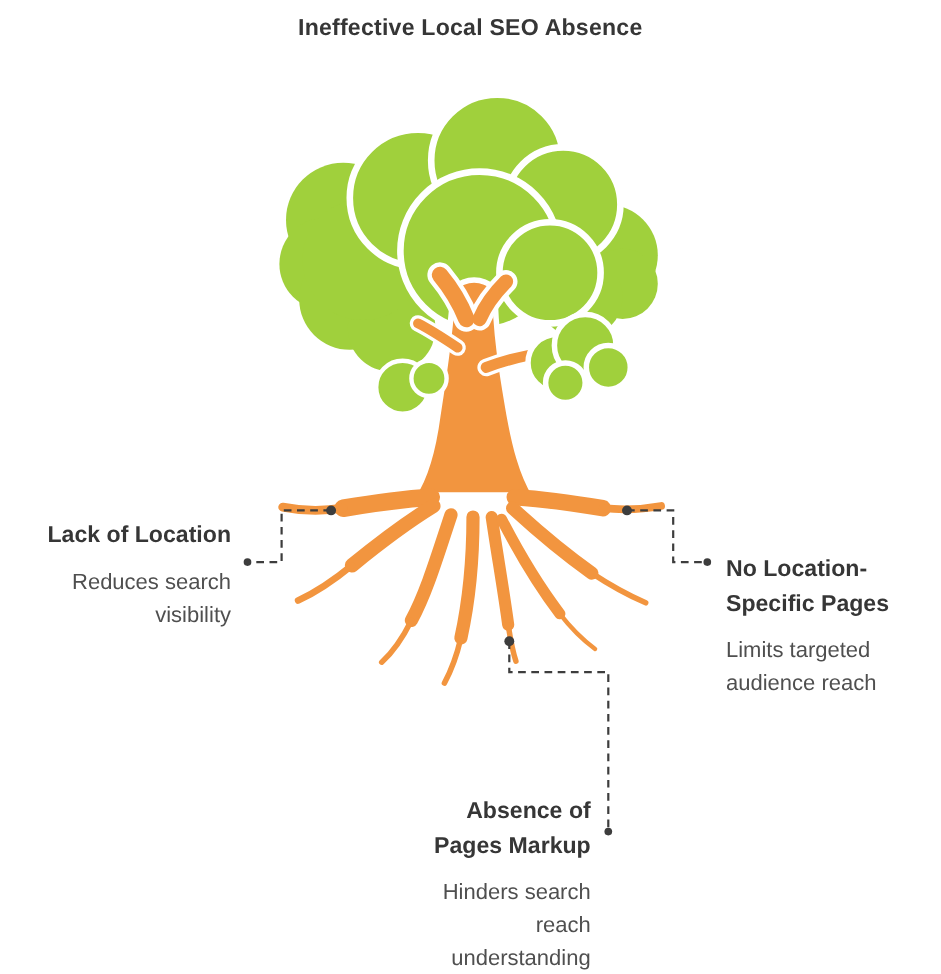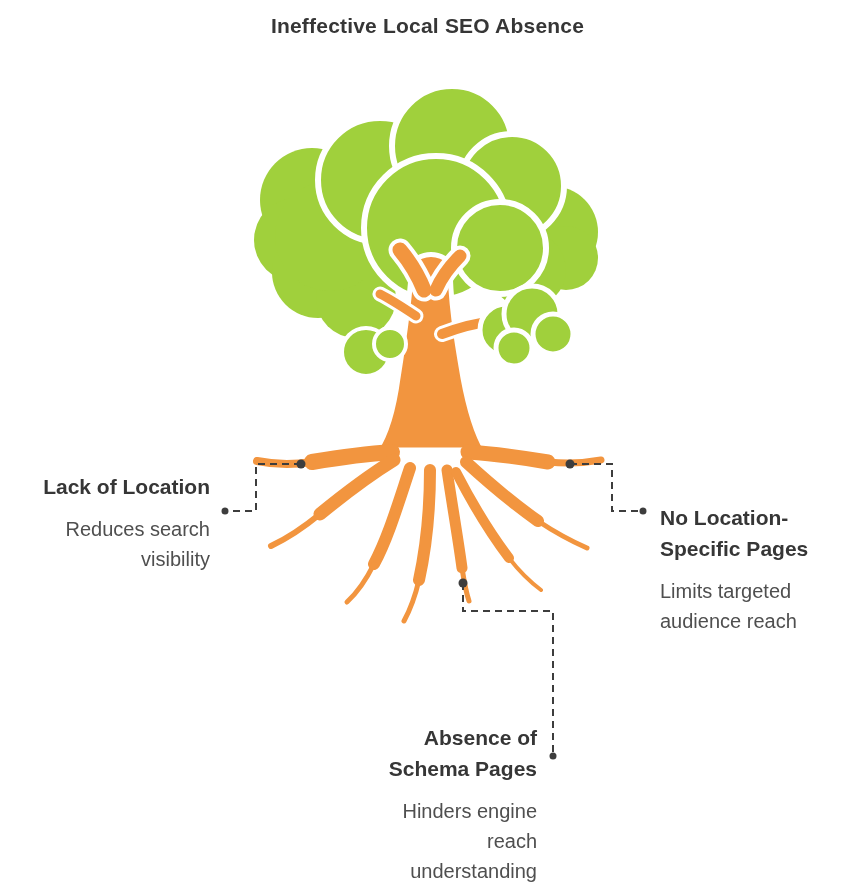--- a/index.html
+++ b/index.html
@@ -135,22 +135,22 @@
     </div>
     <div class="desc">
       <div>Limits targeted</div>
       <div>audience reach</div>
     </div>
   </div>
 
   <div class="callout callout-bottom">
     <div class="heading">
       <div>Absence of</div>
-      <div>Schema Pages</div>
+      <div>Pages Markup</div>
     </div>
     <div class="desc">
-      <div>Hinders engine</div>
+      <div>Hinders search</div>
       <div>reach</div>
       <div>understanding</div>
     </div>
   </div>
 
 </div>
 
 </body></html>

